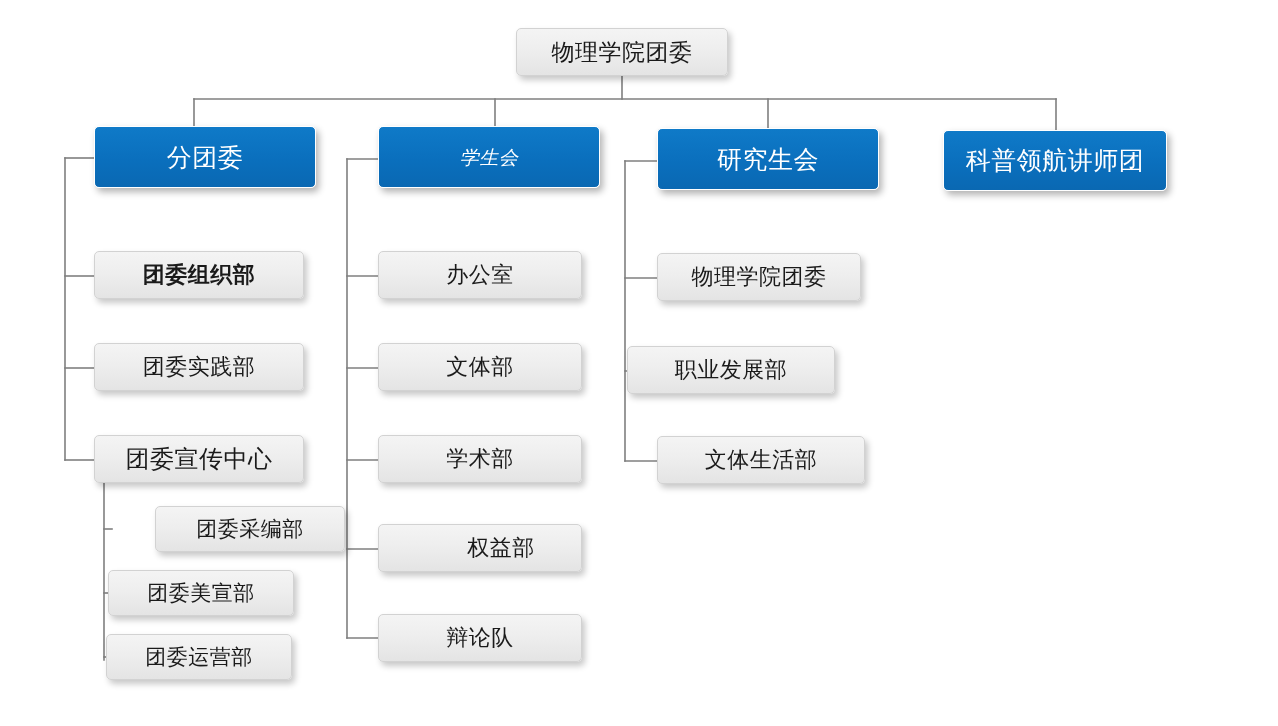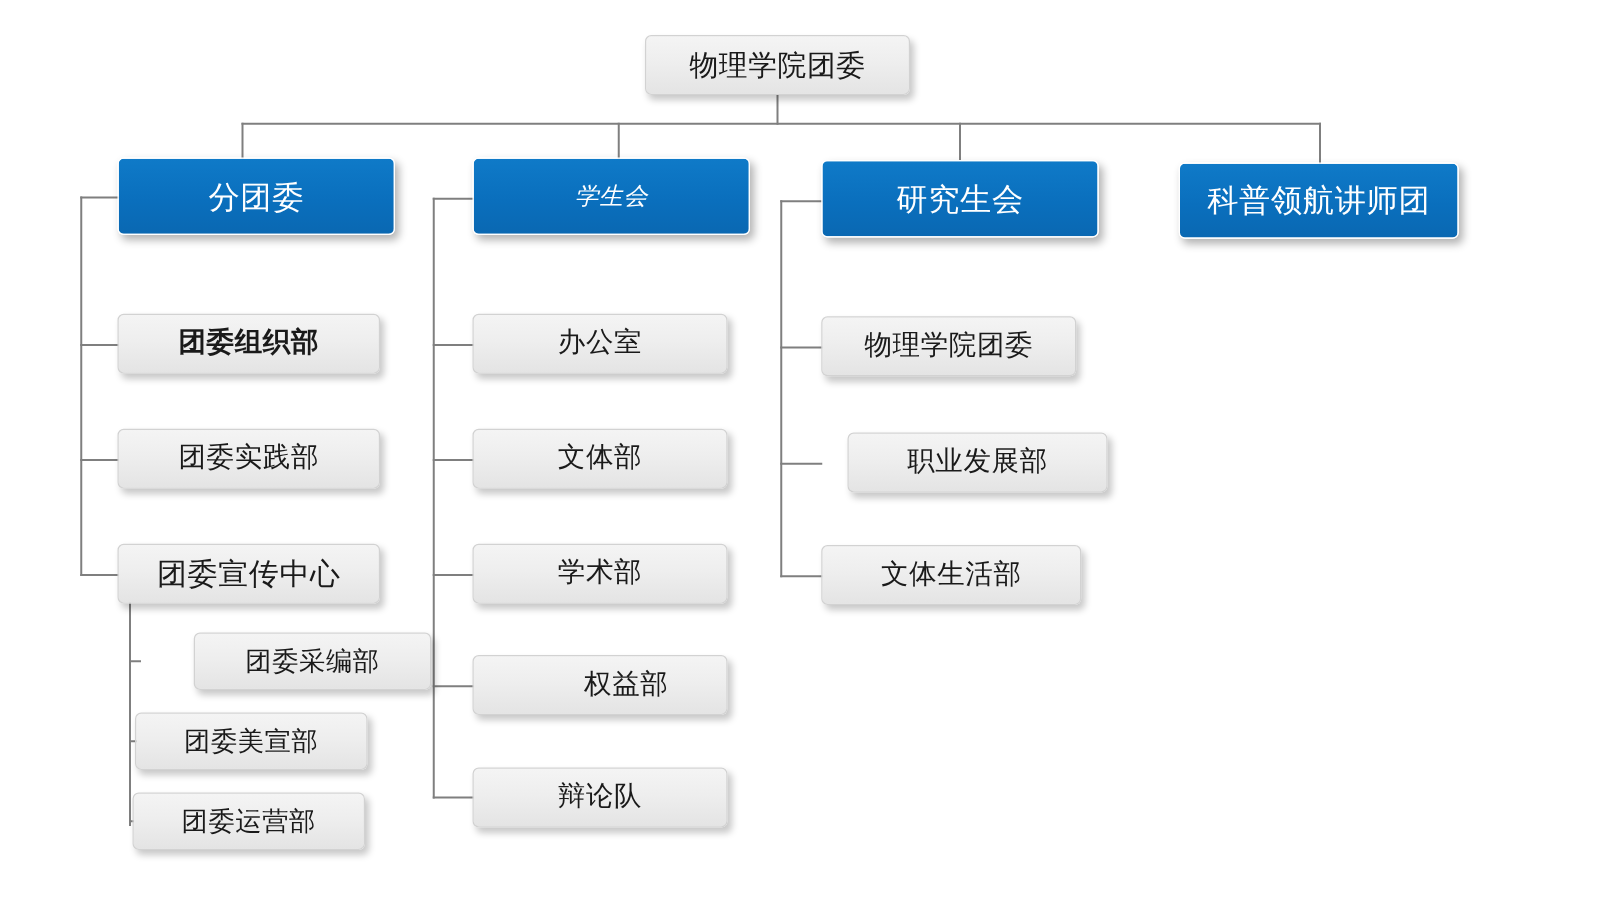--- a/index.html
+++ b/index.html
@@ -135,21 +135,21 @@
       </div>
       <div class="node node-leaf" style="left: 378px; top: 524px; width: 204px; height: 48px; padding-left: 42px;">
         <span class="label" style="font-size: 22px;">权益部</span>
       </div>
       <div class="node node-leaf" style="left: 378px; top: 614px; width: 204px; height: 48px;">
         <span class="label" style="font-size: 22px;">辩论队</span>
       </div>
       <div class="node node-leaf" style="left: 657px; top: 253px; width: 204px; height: 48px;">
         <span class="label" style="font-size: 22px;">物理学院团委</span>
       </div>
-      <div class="node node-leaf" style="left: 678px; top: 346px; width: 208px; height: 48px; text-align: right;">
+      <div class="node node-leaf" style="left: 627px; top: 346px; width: 208px; height: 48px; text-align: right;">
         <span class="label" style="font-size: 22px;">职业发展部</span>
       </div>
       <div class="node node-leaf" style="left: 657px; top: 436px; width: 208px; height: 48px; justify-content: center;">
         <span class="label" style="font-size: 22px;">文体生活部</span>
       </div>
     </div>
 
 </div>
 
 </body></html>

